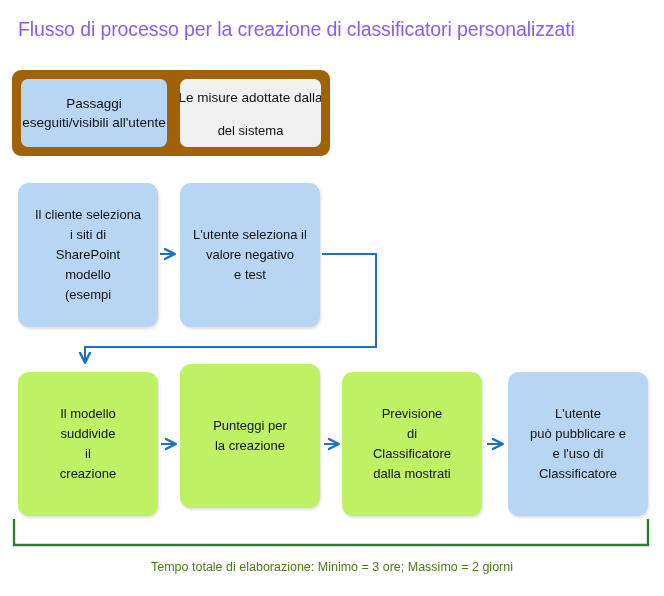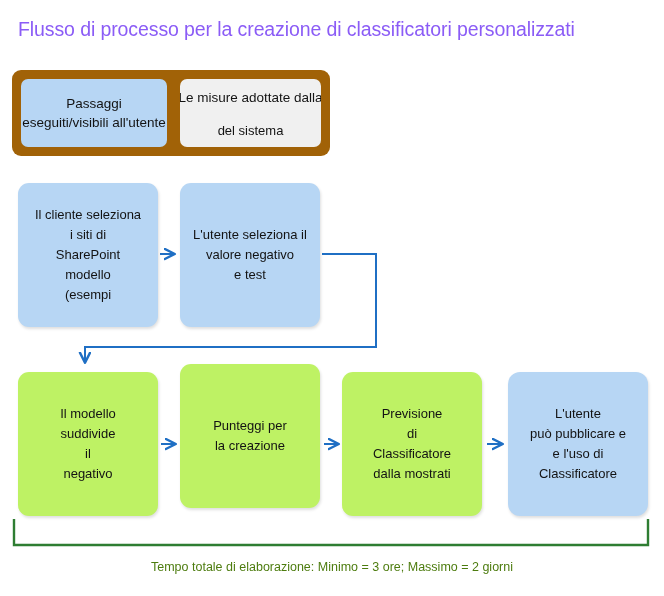--- a/index.html
+++ b/index.html
@@ -105,21 +105,21 @@
     color: #131313;
   }
 
   
   #box-select-sites   { left: 18px;  top: 183px; }
   #box-select-negative{ left: 180px; top: 183px; }
   
   #box-model-splits   { left: 18px;  top: 372px; }
   #box-scores         { left: 180px; top: 364px; }
   #box-prediction     { left: 342px; top: 372px; }
-  #box-publish        { left: 508px; top: 372px; border-radius: 12px; }
+  #box-publish        { left: 508px; top: 372px; }
 
   
   .svg-layer {
     position: absolute;
     left: 0; top: 0;
     width: 664px;
     height: 596px;
     pointer-events: none;
   }
 
@@ -164,21 +164,21 @@
     <div class="proc-line">i siti di</div>
     <div class="proc-line">SharePoint</div>
     <div class="proc-line">modello</div>
     <div class="proc-line">(esempi</div>
   </div>
 
   <div class="proc-box gray" id="box-model-splits">
     <div class="proc-line">Il modello</div>
     <div class="proc-line">suddivide</div>
     <div class="proc-line">il</div>
-    <div class="proc-line">negativo</div>
+    <div class="proc-line">creazione</div>
   </div>
 
   <div class="proc-box gray" id="box-scores">
     <div class="proc-line">Punteggi per</div>
     <div class="proc-line">la creazione</div>
   </div>
 
   <div class="proc-box gray" id="box-prediction">
     <div class="proc-line">Previsione</div>
     <div class="proc-line">di</div>

